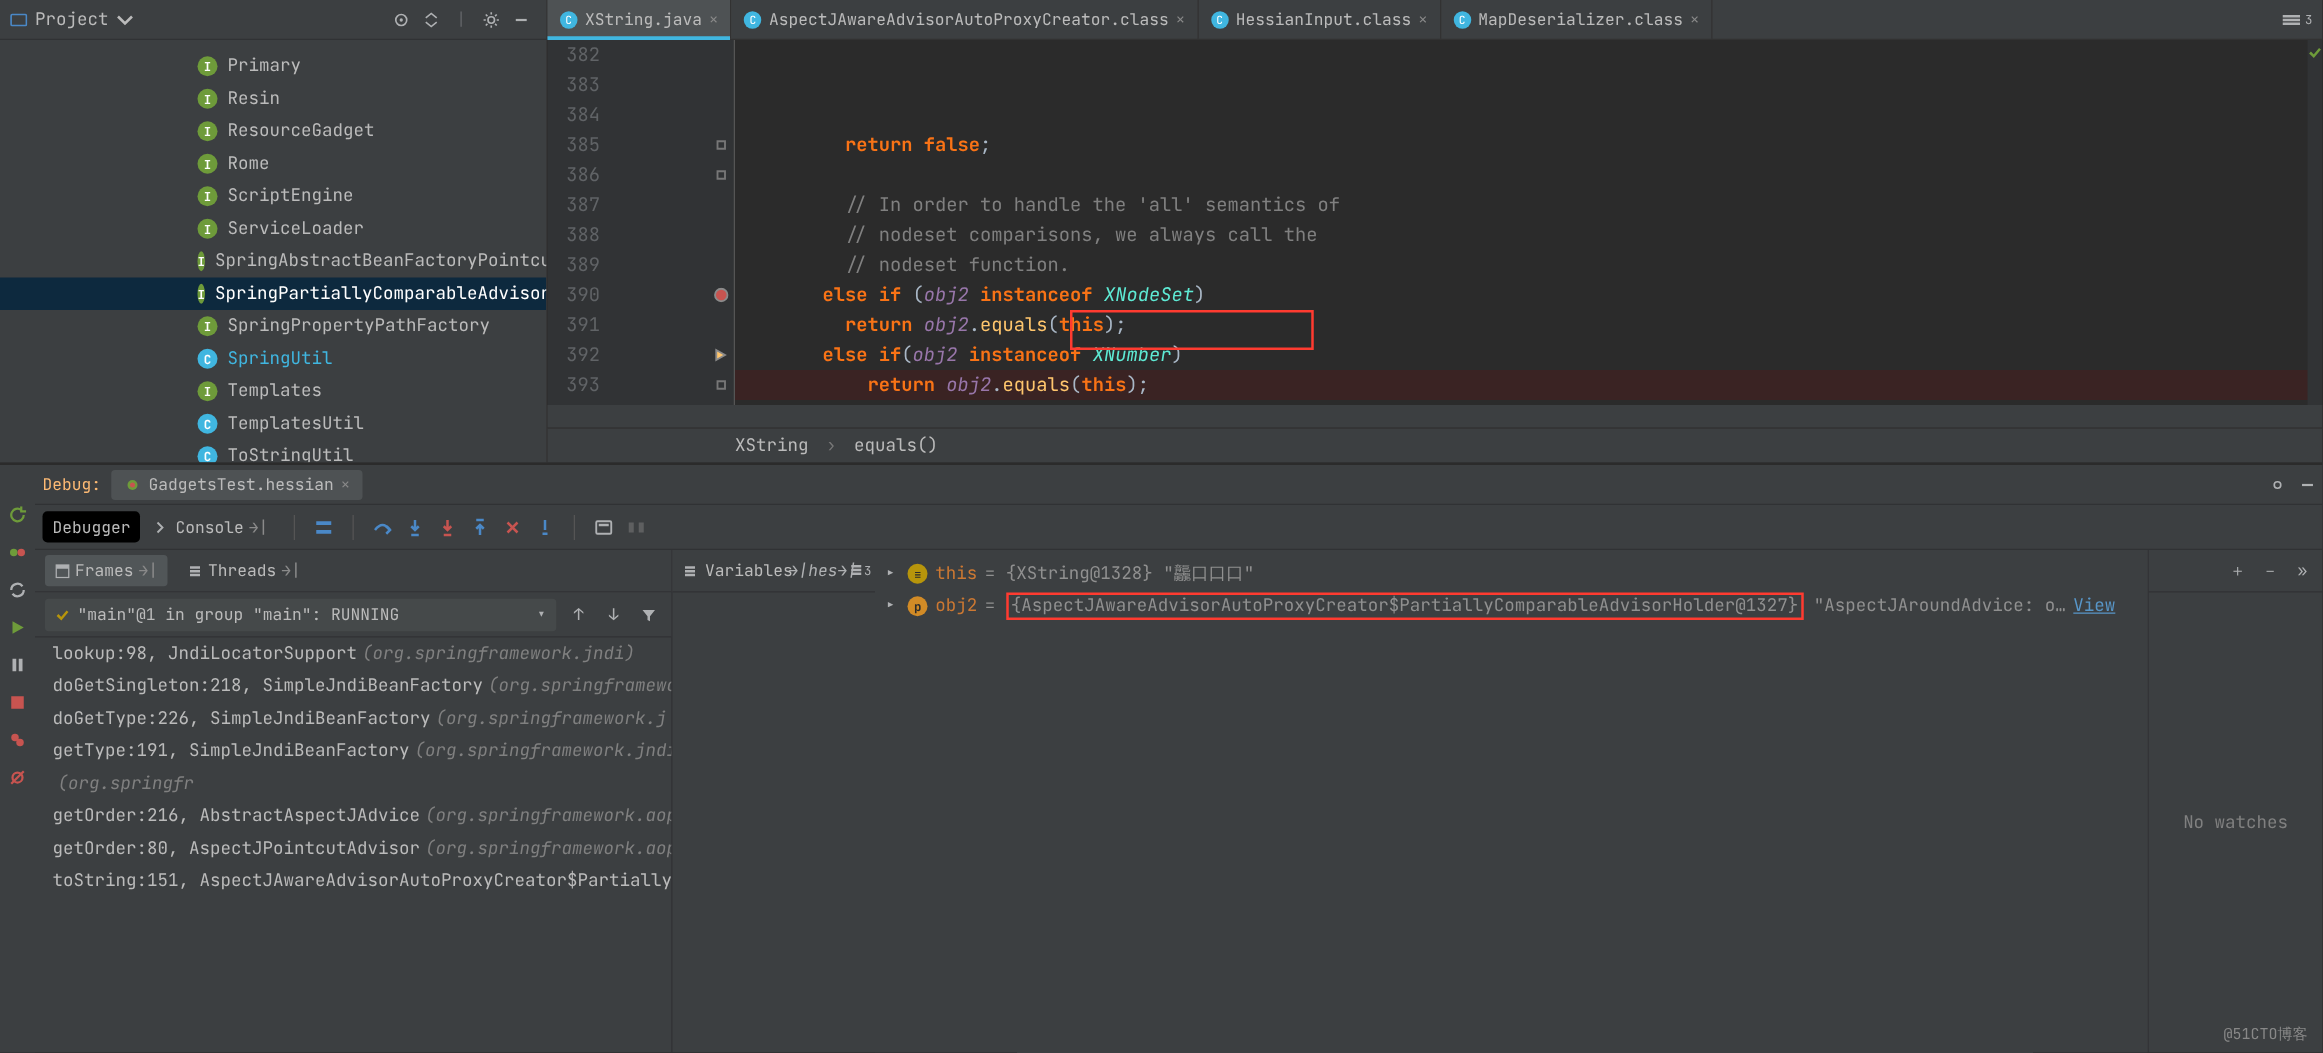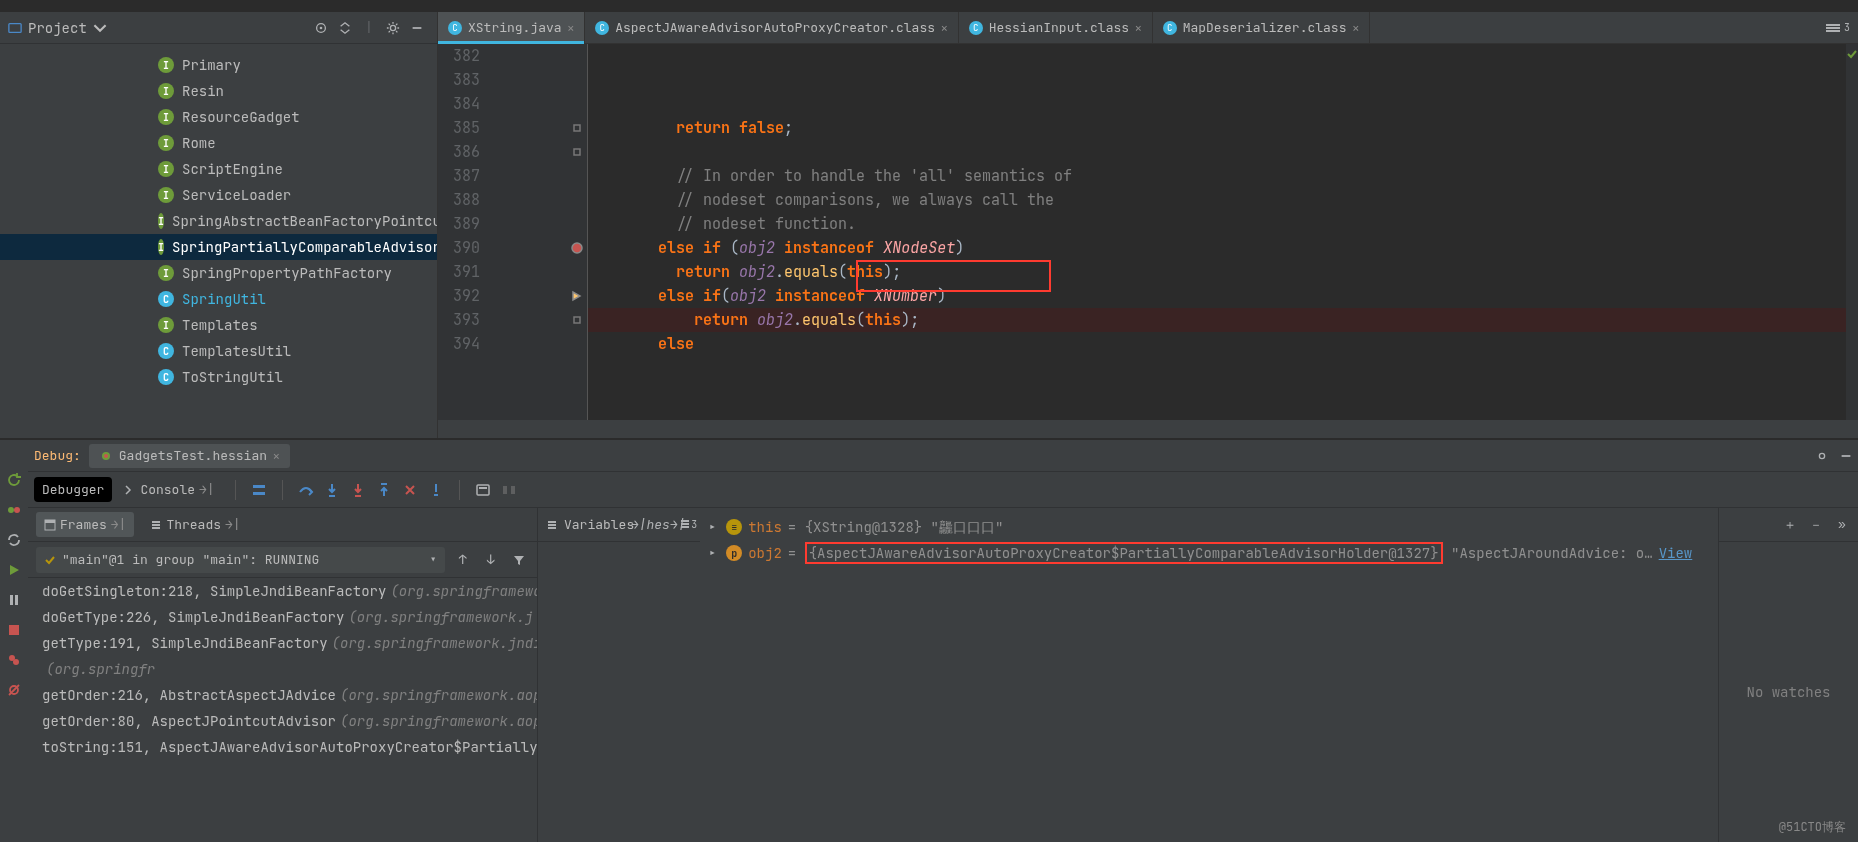--- a/index.html
+++ b/index.html
@@ -1,18 +1,18 @@
 <!DOCTYPE html>
 <html><head>
 <meta charset="utf-8">
 <style>
   * { box-sizing: border-box; margin: 0; padding: 0; }
   html, body { width: 1858px; height: 842px; background: #2b2b2b; color: #bbbbbb; font-family: "Segoe UI", "JetBrains Mono", Consolas, monospace; font-size: 13px; overflow: hidden; }
   .root { display: flex; flex-direction: column; width: 100%; height: 100%; }
-  .top-row { display: flex; height: 426px; margin-top: 12px; }
+  .top-row { display: flex; height: 370px; }
   
   .project-panel { width: 438px; background: #3c3f41; display: flex; flex-direction: column; border-right: 1px solid #323232; }
   .tool-window-header { height: 32px; display: flex; align-items: center; padding: 0 8px; background: #3c3f41; border-bottom: 1px solid #303234; }
   .tool-window-header .title { display: flex; align-items: center; gap: 6px; font-size: 14px; color: #bbbbbb; }
   .tool-window-header .title svg { width: 14px; height: 14px; }
   .tool-window-header .hdr-spacer { flex: 1; }
   .tool-window-header .hdr-ico { width: 24px; height: 24px; display: flex; align-items: center; justify-content: center; color: #afb1b3; cursor: pointer; }
   .tool-window-header .hdr-ico svg { width: 14px; height: 14px; }
   .project-tree { flex: 1; overflow: hidden; background: #3c3f41; padding-top: 8px; }
   .tree-item { height: 26px; display: flex; align-items: center; padding-left: 158px; gap: 8px; font-size: 14px; color: #bbbbbb; cursor: pointer; white-space: nowrap; }
@@ -35,21 +35,21 @@
   .gutter-ln { width: 50px; background:#313335; color:#606366; text-align:right; padding-right:8px; }
   .gutter-marks { width: 100px; background:#313335; border-right:1px solid #555; position:relative; }
   .code-lines { flex:1; background:#2b2b2b; overflow:hidden; line-height:24px; white-space:pre; position:relative; min-width:0; }
   .gutter-ln .ln, .gutter-marks .mk, .code-lines .cl { height:24px; line-height:24px; }
   .gutter-marks .mk { display:flex; align-items:center; justify-content:flex-end; padding-right:4px; }
   .mk svg { width:12px; height:12px; stroke:#8a8a8a; fill:none; stroke-width:1.5; }
   .cl { padding-left:16px; }
   .cl.bp-line { background:#3a2323; }
   .tk-kw { color:#f97316; font-weight:bold; }
   .tk-var { color:#9876aa; font-style:italic; }
-  .tk-cls { color:#fca5a5; font-style:italic; }
+  .tk-cls { color:#5eead4; font-style:italic; }
   .tk-fn  { color:#ffc66d; }
   .tk-p   { color:#a9b7c6; }
   .tk-cm  { color:#808080; }
   .red-box { position:absolute; border:2px solid #ff3b30; pointer-events:none; }
   .editor-hscroll { height:18px; background:#3c3f41; }
   .breadcrumb-bar { height:28px; background:#3c3f41; border-top:1px solid #323232; display:flex; align-items:center; padding-left:150px; gap:14px; color:#bbbbbb; font-size:14px; }
   .breadcrumb-bar .bc-sep { color:#777; }
   .err-stripe { position:absolute; right:0; top:0; width:12px; height:100%; background:#313335; }
   .err-stripe .green-tick { position:absolute; top:4px; right:0; width:12px; height:12px; }
   
@@ -286,20 +286,25 @@
         <div class="code-lines" id="code-lines">
           <div class="red-box" style="left:268px; top:216px; width:195px; height:32px;"></div>
         <div class="cl">        <span class="tk-kw">return</span> <span class="tk-kw">false</span><span class="tk-p">;</span></div><div class="cl"></div><div class="cl">        <span class="tk-cm">// In order to handle the 'all' semantics of</span></div><div class="cl">        <span class="tk-cm">// nodeset comparisons, we always call the</span></div><div class="cl">        <span class="tk-cm">// nodeset function.</span></div><div class="cl">      <span class="tk-kw">else if</span> <span class="tk-p">(</span><span class="tk-var">obj2</span> <span class="tk-kw">instanceof</span> <span class="tk-cls">XNodeSet</span><span class="tk-p">)</span></div><div class="cl">        <span class="tk-kw">return</span> <span class="tk-var">obj2</span><span class="tk-p">.</span><span class="tk-fn">equals</span><span class="tk-p">(</span><span class="tk-kw">this</span><span class="tk-p">);</span></div><div class="cl">      <span class="tk-kw">else if</span><span class="tk-p">(</span><span class="tk-var">obj2</span> <span class="tk-kw">instanceof</span> <span class="tk-cls">XNumber</span><span class="tk-p">)</span></div><div class="cl bp-line">          <span class="tk-kw">return</span> <span class="tk-var">obj2</span><span class="tk-p">.</span><span class="tk-fn">equals</span><span class="tk-p">(</span><span class="tk-kw">this</span><span class="tk-p">);</span></div><div class="cl">      <span class="tk-kw">else</span></div></div>
         <div class="err-stripe">
           <svg class="green-tick" viewBox="0 0 12 12">
               <path d="M2 6 L5 9 L10 3" stroke="#6e9b3a" stroke-width="2" fill="none"></path>
             </svg>
         </div>
       </div>
       <div class="editor-hscroll"></div>
+      <div class="breadcrumb-bar">
+        <span>XString</span>
+        <span class="bc-sep">›</span>
+        <span>equals()</span>
+      </div>
     </div>
   </div>
 
   <div class="debug-wrap">
     <div class="debug-side">
       <div class="dico">
           <svg width="14" height="14" viewBox="0 0 14 14">
             <path d="M12 7a5 5 0 1 1-2-4" fill="none" stroke="#6e9b3a" stroke-width="1.8"></path>
             <path d="M10 0v4h4" fill="none" stroke="#6e9b3a" stroke-width="1.8"></path>
           </svg>
@@ -478,20 +483,24 @@
             </div>
             <div class="navico">↑</div>
             <div class="navico">↓</div>
             <div class="navico">
                 <svg width="12" height="12" viewBox="0 0 12 12">
                   <path d="M1 2h10L7 7v4l-2-1V7z" fill="#afb1b3"></path>
                 </svg>
               </div>
           </div>
           <div class="frames-list" id="frames-list">
+              <div class="frame-item">
+                <span>lookup:98, JndiLocatorSupport</span>
+                <span class="meta">(org.springframework.jndi)</span>
+              </div>
               <div class="frame-item">
                 <span>doGetSingleton:218, SimpleJndiBeanFactory</span>
                 <span class="meta">(org.springframework</span>
               </div>
               <div class="frame-item">
                 <span>doGetType:226, SimpleJndiBeanFactory</span>
                 <span class="meta">(org.springframework.j</span>
               </div>
               <div class="frame-item">
                 <span>getType:191, SimpleJndiBeanFactory</span>

